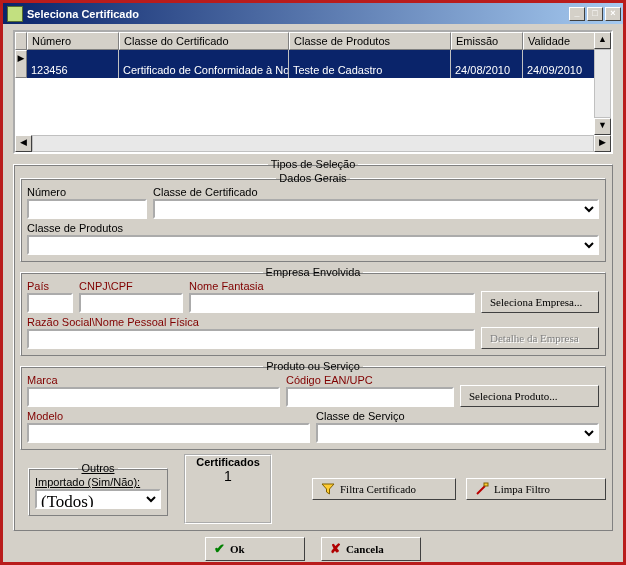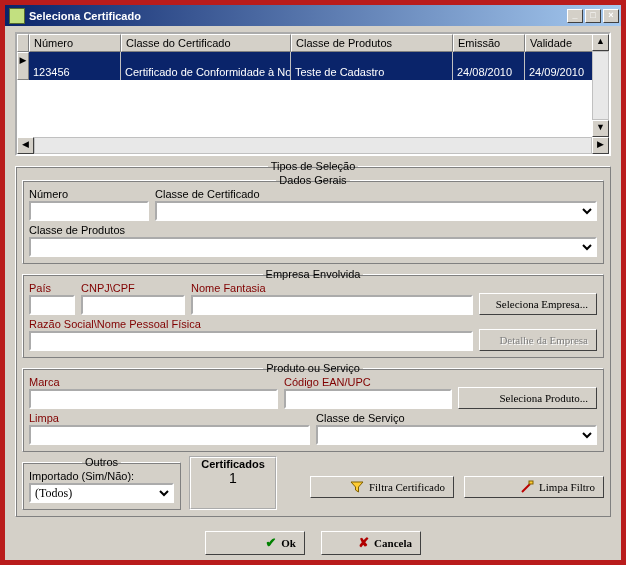--- a/index.html
+++ b/index.html
@@ -5,21 +5,21 @@
   * { box-sizing: border-box; }
   body {
     margin: 0;
     font-family: Tahoma, Arial, sans-serif;
     font-size: 11px;
     background: #d4d0c8;
     width: 626px;
     height: 565px;
     overflow: hidden;
   }
-  .window { width: 626px; height: 565px; background: #d4d0c8; border: 5px solid #b91c1c; }
+  .window { width: 626px; height: 565px; background: #d4d0c8; border: 3px solid #b91c1c; }
   .titlebar {
     height: 21px;
     background: linear-gradient(to right, #0a246a, #a6caf0);
     color: #fff;
     display: flex;
     align-items: center;
     padding: 0 2px 0 4px;
     font-weight: bold;
   }
   .titlebar .icon { width: 16px; height: 16px; margin-right: 4px; background: #c2e080; border: 1px solid #556b2f; display:inline-block; }
@@ -77,42 +77,41 @@
     box-shadow: inset 1px 1px 0 #808080;
     margin: 4px 0 2px 0;
     padding: 2px 6px 6px 6px;
   }
   fieldset > legend { padding: 0 3px; font-size: 11px; color:#000;text-align:center; }
 
   .lbl { font-size: 11px; color: #000; display:block; margin-bottom:1px; }
   .lbl.red { color: #800000; }
 
   input.txt, select.cbo {
-    font-family: Tahoma; font-size: 12px;
+    font-family: Tahoma; font-size: 17px;
     height: 20px;
     background: #fff;
     border: 2px inset #fff;
     padding: 1px 3px;
   }
   select.cbo { padding: 0; }
 
   .row { display:flex; gap:6px; align-items:flex-end; }
   .col { display:flex; flex-direction:column; }
 
   .btn {
     height: 22px;
     background: #d4d0c8;
     border: 1px solid #fff;
     border-right-color:#404040;
     border-bottom-color:#404040;
     padding: 2px 8px;
     font-family: Tahoma; font-size: 11px;
-    display:inline-flex; align-items:center; justify-content:flex-end; gap:5px;
+    display:inline-flex; align-items:center; justify-content:flex-start; gap:5px;
     cursor: default;
-    margin-top: 8px;
   }
   .btn.disabled { color:#808080; text-shadow:1px 1px 0 #fff; }
 
   .counter {
     border: 2px groove #fff;
     text-align: center;
     padding: 0 8px;
     min-width: 88px;
   }
   .counter .ctitle { font-weight: bold; }
@@ -232,32 +231,32 @@
           <div class="col" style="width:168px">
             <span class="lbl red">Código EAN/UPC</span>
             <input class="txt" style="">
           </div>
           <button class="btn" style="width:139px">
               <span>Seleciona Produto...</span>
             </button>
         </div>
         <div class="row" style="margin-top:3px;">
           <div class="col" style="flex:1">
-            <span class="lbl red">Limpa</span>
+            <span class="lbl red">Modelo</span>
             <input class="txt" style="">
           </div>
           <div class="col" style="flex:1">
             <span class="lbl">Classe de Serviço</span>
             <select class="cbo"><option></option></select>
           </div>
         </div>
       </fieldset>
 
       <div class="row" style="margin-top:4px; align-items:stretch; gap:8px;">
-        <fieldset style="margin:0; width:159px;">
+        <fieldset style="margin:8px; width:140px;text-decoration:underline;">
           <legend>Outros</legend>
           <span class="lbl">Importado (Sim/Não):</span>
           <select class="cbo" style="width:100%">
             <option>(Todos)</option>
           </select>
         </fieldset>
 
         <div class="counter">
           <div class="ctitle">Certificados</div>
           <div class="cval">1</div>

